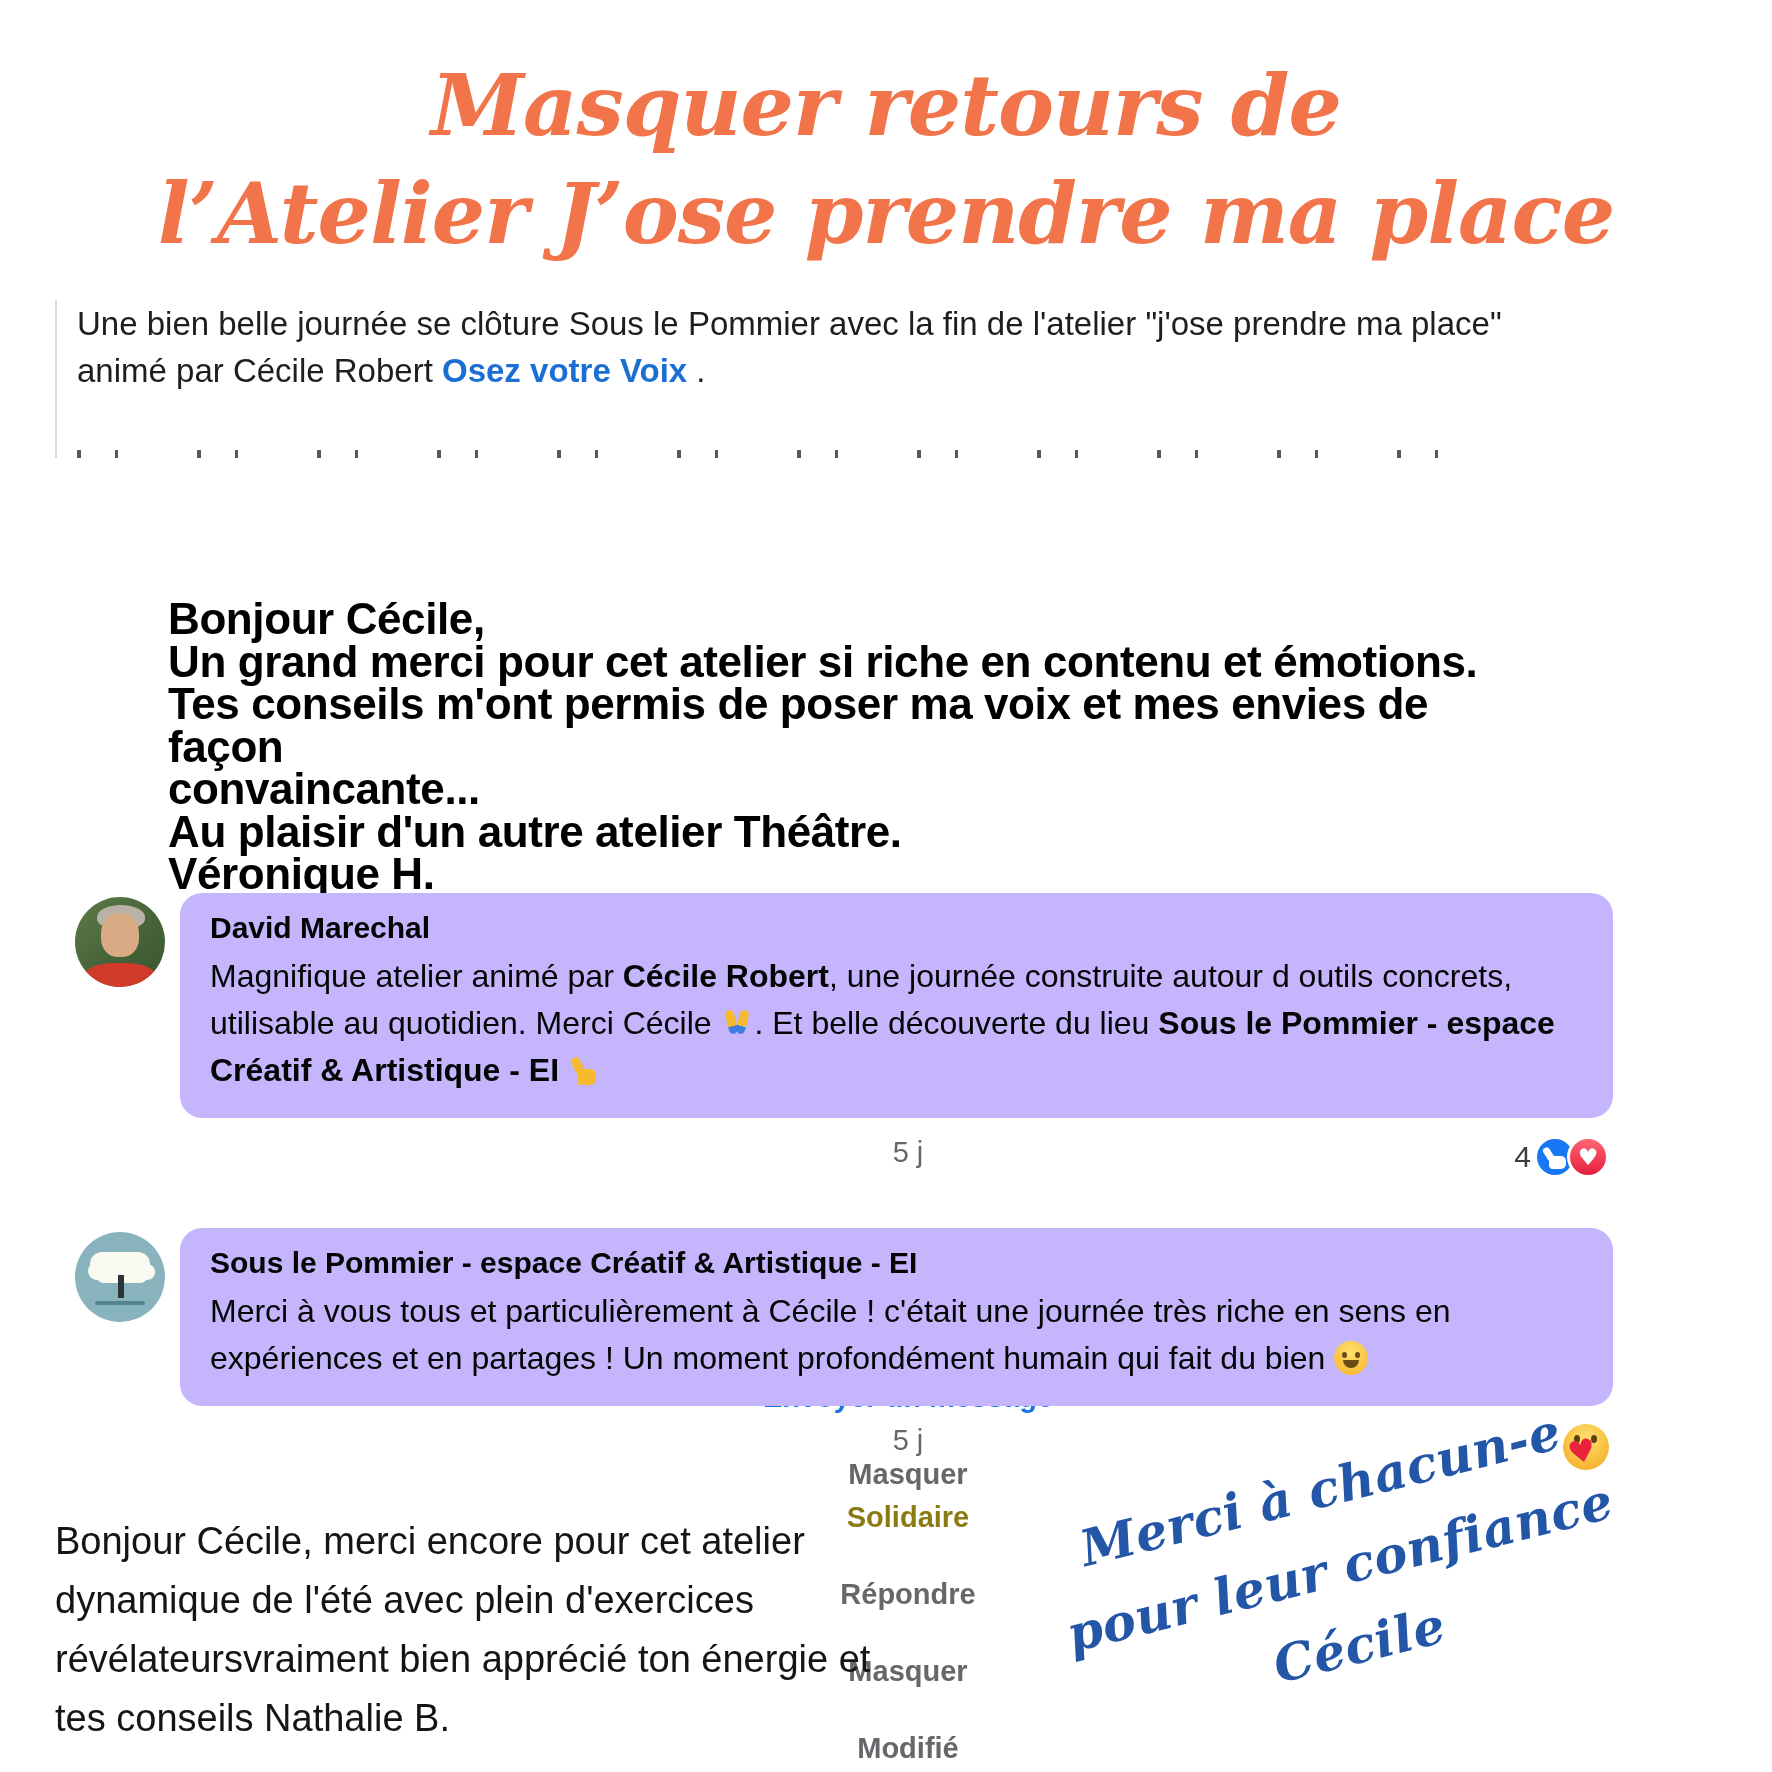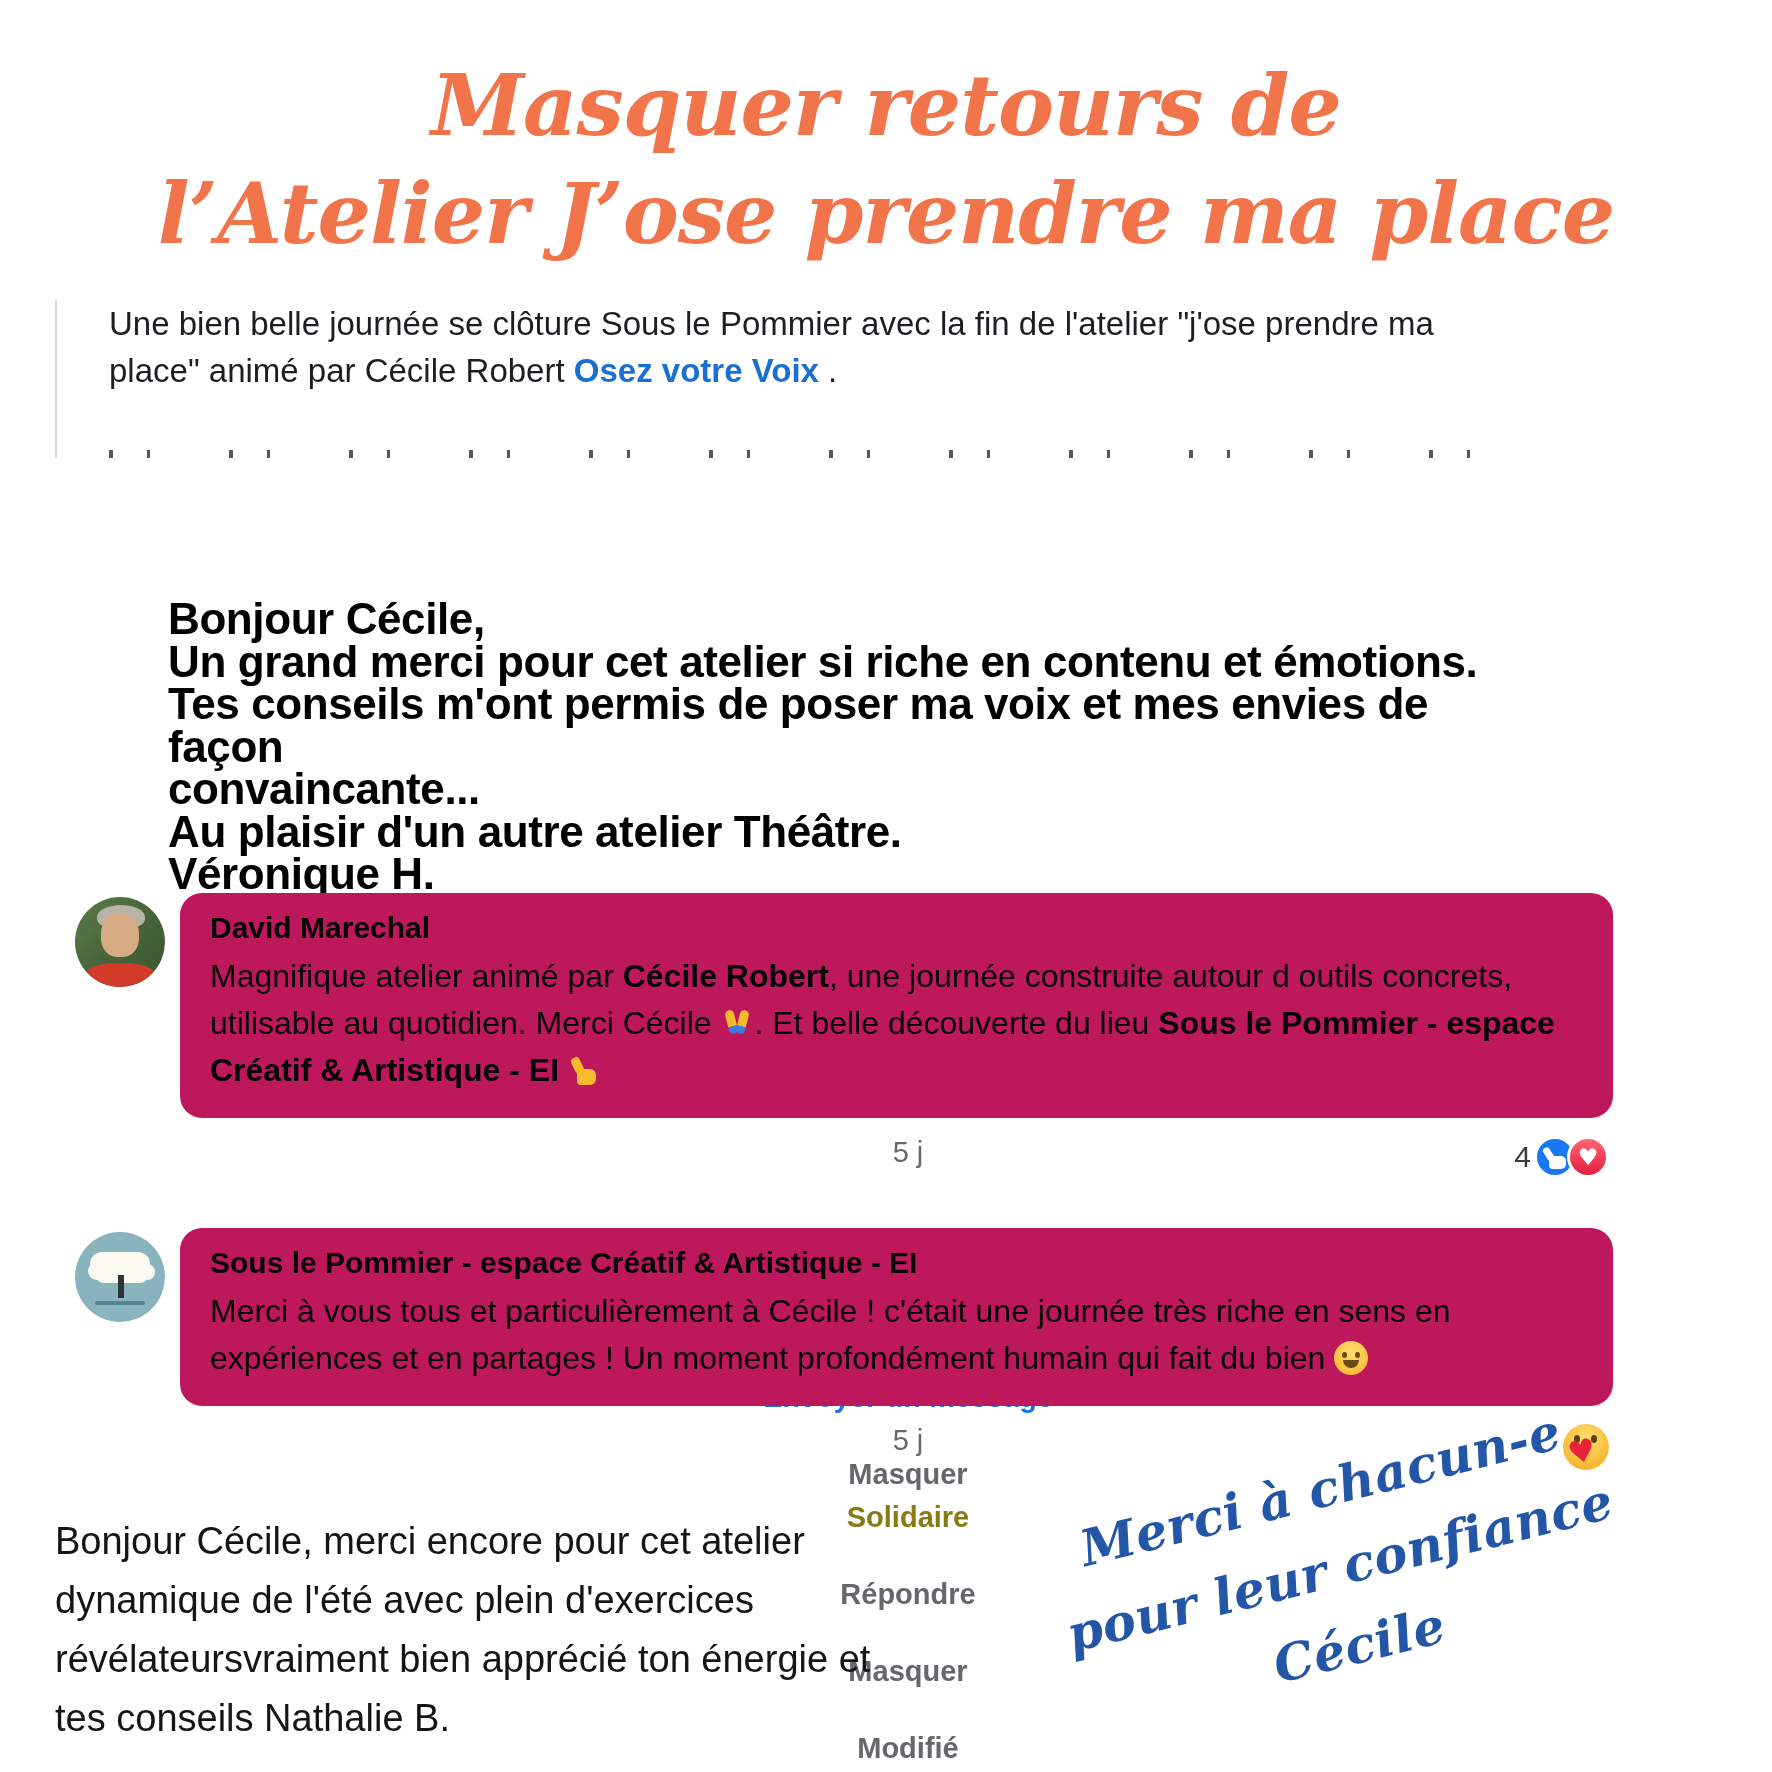--- a/index.html
+++ b/index.html
@@ -6,21 +6,21 @@
   html,body { width:1772px; height:1772px; background:#ffffff; overflow:hidden;
               font-family:"Liberation Sans", sans-serif; }
 
   
   .title { position:absolute; top:52px; left:0; width:1772px; text-align:center;
            color:#f2744a; font-family:"DejaVu Serif", serif; font-style:italic;
            font-weight:700; line-height:108px; font-size:84px; letter-spacing:-1px; }
 
   
   .post { position:absolute; left:55px; top:300px; width:1470px;
-          border-left:2px solid #d9d9d9; padding-left:52px;
+          border-left:2px solid #d9d9d9; padding-left:20px;
           font-size:33px; line-height:47px; color:#1c1e21; }
   .post p { margin-bottom:16px; }
   .post .fb-link { color:#1b6fd4; font-weight:700; }
   .clipped-row { margin-top:56px; height:8px; width:1400px; opacity:.85;
                  background:repeating-linear-gradient(90deg,#3a3a3a 0 4px,transparent 4px 38px,
                     #3a3a3a 38px 41px,transparent 41px 120px); }
 
   
   .testimonial1 { position:absolute; left:168px; top:598px; width:1360px;
                   font-size:44px; font-weight:700; line-height:42.5px; color:#000;
@@ -35,21 +35,21 @@
   .avatar-david { background:linear-gradient(135deg,#5d7c46 0%,#47653a 50%,#39552f 100%); }
   .avatar-david .hair  { position:absolute; left:22px; top:8px;  width:48px; height:24px; background:#b9b2a6; border-radius:50% 50% 42% 42%; }
   .avatar-david .face  { position:absolute; left:26px; top:16px; width:38px; height:44px; background:#d9ab85; border-radius:46% 46% 42% 42%; }
   .avatar-david .shirt { position:absolute; left:8px;  bottom:-8px; width:74px; height:32px; background:#d23b2a; border-radius:44% 44% 0 0; }
   .avatar-pommier { background:#8ab4bd; }
   .avatar-pommier .canopy { position:absolute; left:15px; top:20px; width:60px; height:24px; background:#fbfaf0; border-radius:18px;
                             box-shadow:-5px 7px 0 -3px #fbfaf0, 9px 8px 0 -4px #fbfaf0, 2px 11px 0 -4px #fbfaf0; }
   .avatar-pommier .trunk  { position:absolute; left:43px; top:43px; width:6px; height:23px; background:#2d3437; }
   .avatar-pommier .base-line { position:absolute; left:20px; top:69px; width:50px; height:4px; background:#55858f; border-radius:2px; }
 
-  .bubble { margin-left:105px; width:1433px; background:#be185d; border-radius:22px;
+  .bubble { margin-left:105px; width:1433px; background:#c4b5fd; border-radius:22px;
             padding:18px 30px 24px 30px; color:#050505; }
   .c-author { font-size:30px; font-weight:700; margin-bottom:8px; }
   .c-body   { font-size:32px; line-height:47px; }
   .c-body .b { font-weight:700; }
 
   .actions { margin-left:128px; margin-top:18px; width:1410px; position:relative;
              display:flex; align-items:center; gap:44px;
              font-size:29px; color:#65676b; height:48px;flex-direction:column; }
   .actions .lbl { font-weight:700; cursor:pointer; }
   .lbl-love { color:#3b82f6;margin-top:14px; }

